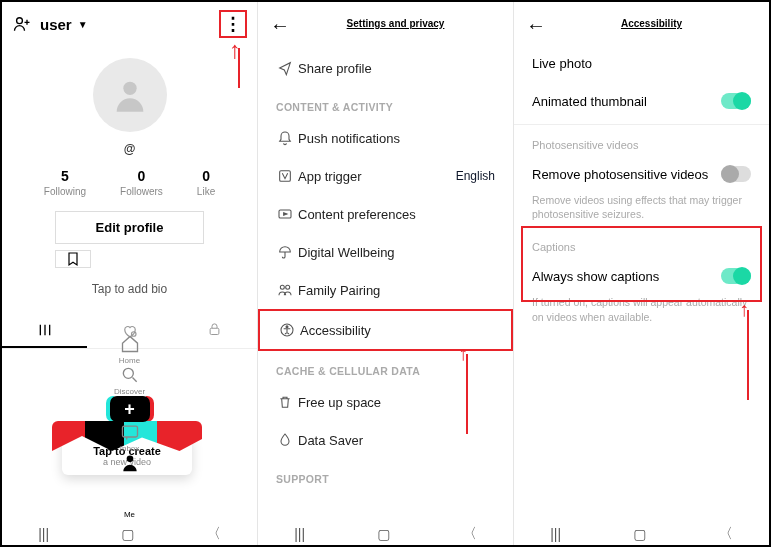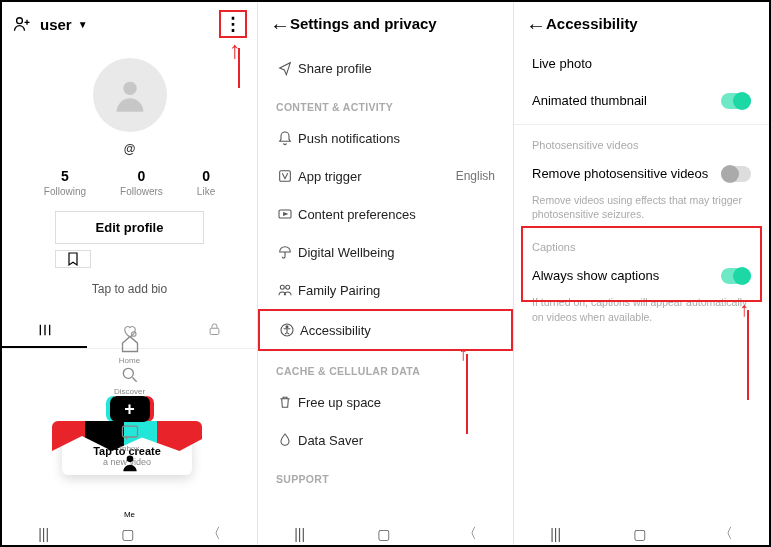--- a/index.html
+++ b/index.html
@@ -46,36 +46,36 @@
   .create-btn{width:40px;height:26px;border-radius:7px;background:#000;position:relative;display:flex;align-items:center;justify-content:center;color:#fff;font-size:18px;font-weight:700;}
   .create-btn::before{content:"";position:absolute;left:-4px;top:0;bottom:0;width:8px;background:#23e6da;border-radius:7px 0 0 7px;z-index:-1;}
   .create-btn::after{content:"";position:absolute;right:-4px;top:0;bottom:0;width:8px;background:#e8232a;border-radius:0 7px 7px 0;z-index:-1;}
 
   .sys-nav { position:absolute; bottom:0; left:0; right:0; height:22px; display:flex; justify-content:space-around; align-items:center; background:#fff;}
   .sys-nav span{color:#555;font-size:14px;}
 
   
   .hdr { display:flex; align-items:center; padding:10px 12px; }
   .back { font-size:20px; cursor:pointer; }
-  .hdr-title { flex:1; font-weight:700; font-size:15px; }
+  .hdr-title { flex:1; text-align:center; font-weight:700; font-size:10px;text-decoration:underline; }
 
   
   .list { padding: 4px 0; }
   .section-label { font-size:10.5px; color:#aaa; font-weight:600; padding:14px 18px 6px; letter-spacing:.3px;}
   .row { display:flex; align-items:center; padding:11px 18px; gap:4px; font-size:13px; color:#222; }
   .row .icon-slot{width:18px;display:flex;justify-content:center;color:#555;}
-  .row .rt { margin-left:auto; font-size:12px; color:#737373;}
+  .row .rt { margin-left:auto; font-size:12px; color:#0f172a;}
   .highlight { border:2px solid #e8232a; }
 
   .arrow-up2 { position:absolute; top:340px; left:200px; color:#e8232a; }
   .arrow-up2 .head{font-size:20px;font-weight:bold;}
   .arrow-up2 .shaft{position:absolute;top:12px;left:8px;width:2px;height:80px;background:#e8232a;}
 
   
-  .p3-item { padding:11px 18px; font-size:13px; display:flex; align-items:flex-start;}
+  .p3-item { padding:11px 18px; font-size:13px; display:flex; align-items:flex-end;}
   .toggle { margin-left:auto; width:30px; height:16px; border-radius:8px; position:relative;}
   .toggle.on{background:#6ee9c8;}
   .toggle.on::after{content:"";position:absolute;right:0;top:-1px;width:18px;height:18px;border-radius:50%;background:#1bd8a5;}
   .toggle.off{background:#ddd;}
   .toggle.off::after{content:"";position:absolute;left:0;top:-1px;width:18px;height:18px;border-radius:50%;background:#aaa;}
   .sub { font-size:10.5px; color:#aaa; padding:0 18px 10px; line-height:1.35;}
   .thin-divider{height:1px;background:#eee;margin:4px 0;}
   .sec-lbl3{font-size:11px;color:#aaa;padding:10px 18px 4px;}
 
   .highlight3 { position:absolute; top:224px; left:7px; right:7px; height:76px; border:2px solid #e8232a;}

